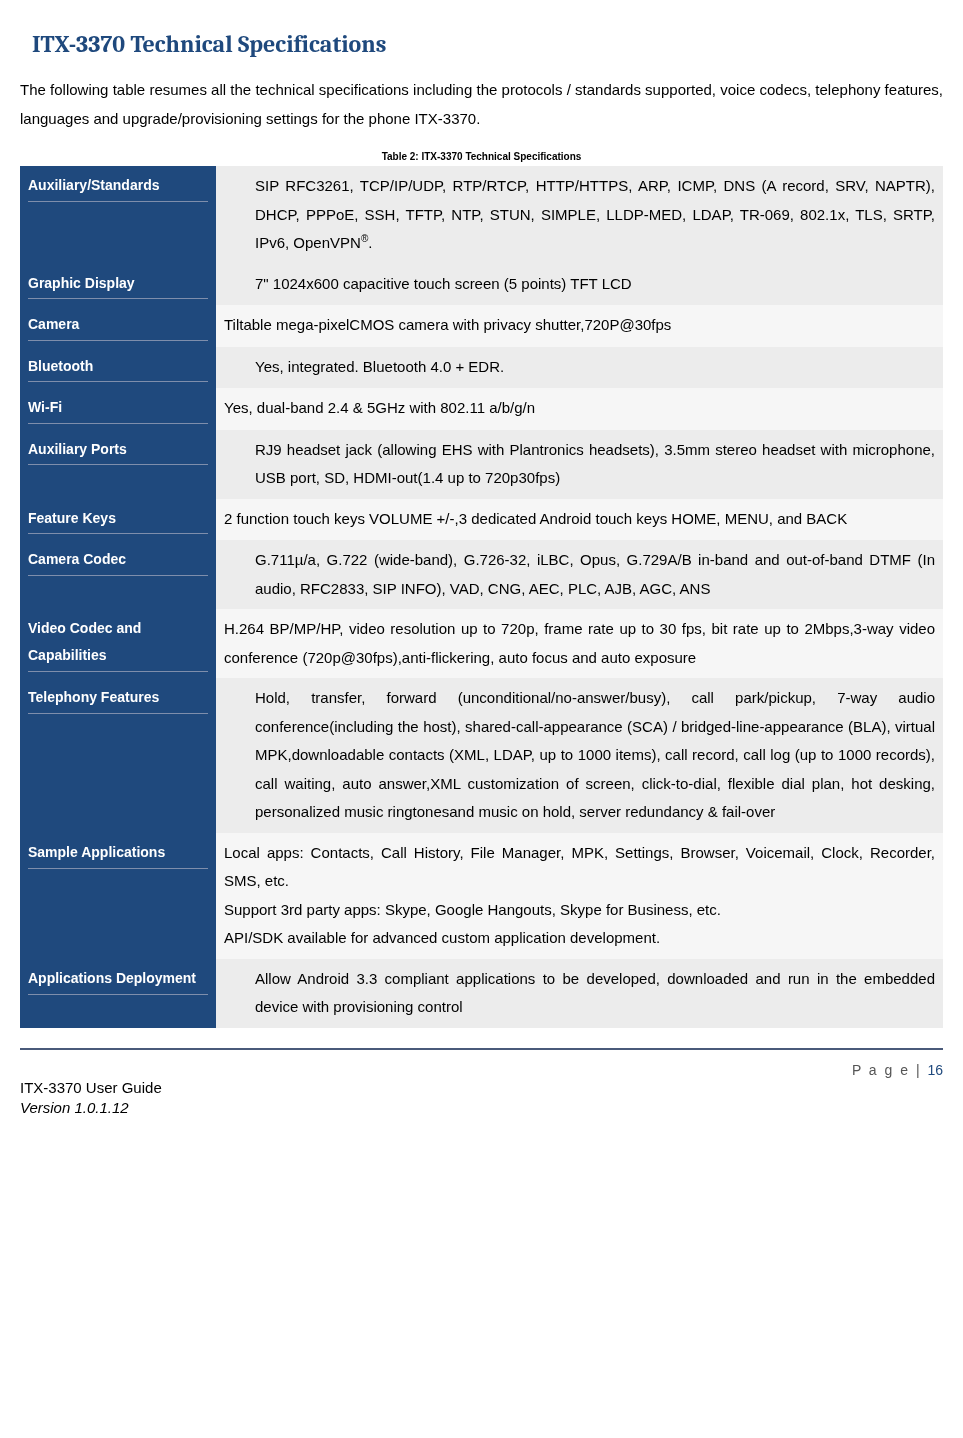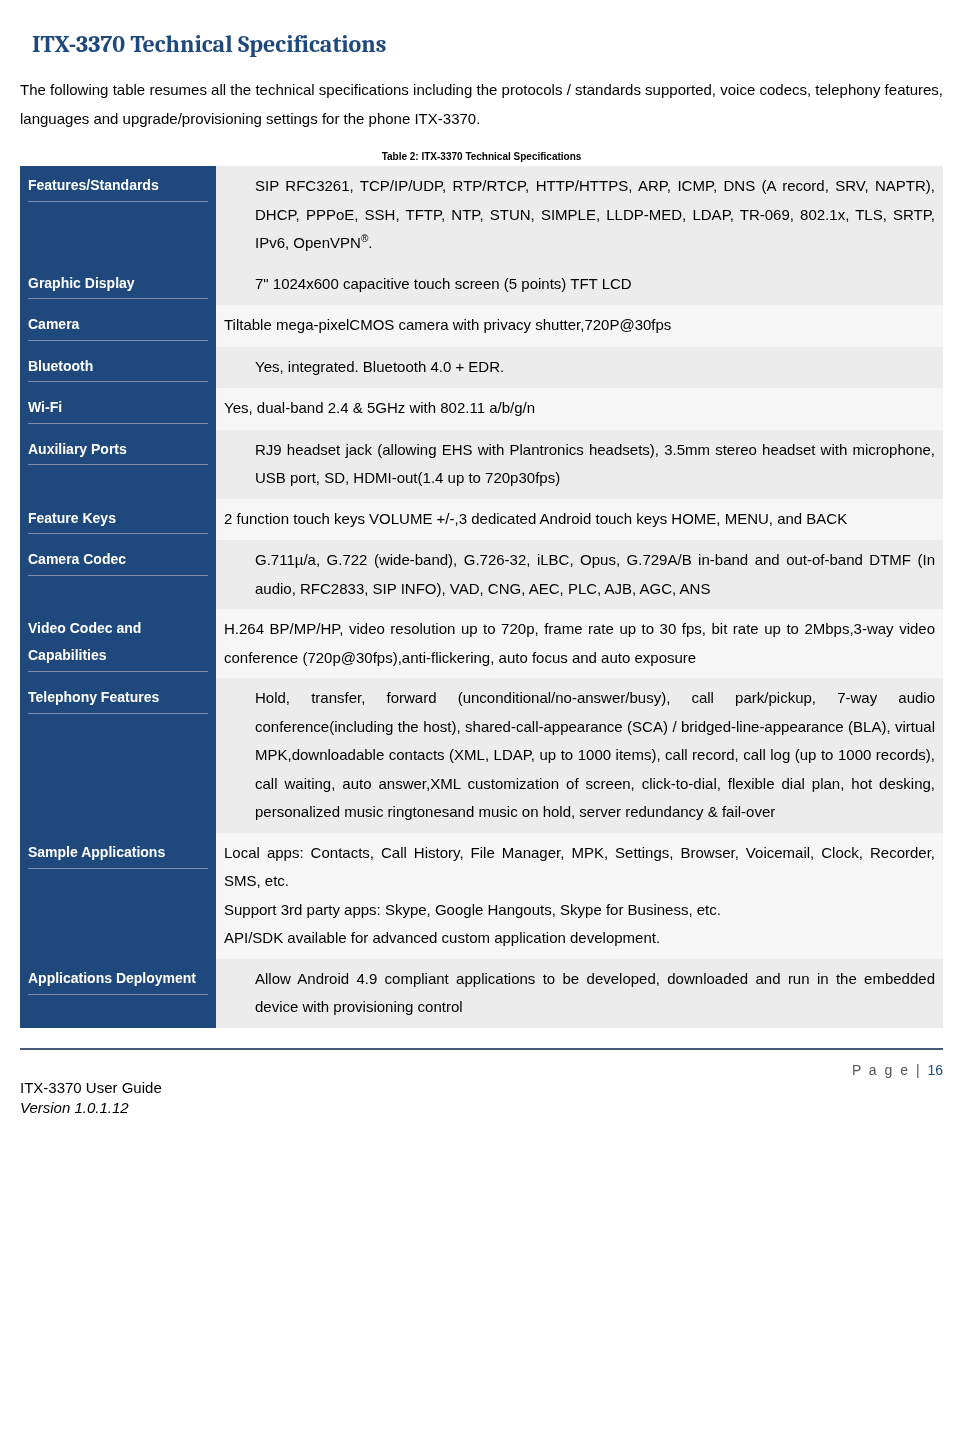--- a/index.html
+++ b/index.html
@@ -85,21 +85,21 @@
 
 <h1 class="section-title">ITX-3370 Technical Specifications</h1>
 
 <p class="intro">The following table resumes all the technical specifications including the protocols / standards supported, voice codecs, telephony features, languages and upgrade/provisioning settings for the phone ITX-3370.</p>
 
 <div class="table-caption">Table 2: ITX-3370 Technical Specifications</div>
 
 <table class="spec">
   <tbody id="spec-body">
       <tr class="odd">
-        <td class="label"><span class="underline">Features/Standards</span></td>
+        <td class="label"><span class="underline">Auxiliary/Standards</span></td>
         <td class="value">SIP RFC3261, TCP/IP/UDP, RTP/RTCP, HTTP/HTTPS, ARP, ICMP, DNS (A record, SRV, NAPTR), DHCP, PPPoE, SSH, TFTP, NTP, STUN, SIMPLE, LLDP-MED, LDAP, TR-069, 802.1x, TLS, SRTP, IPv6, OpenVPN<sup>®</sup>.</td>
       </tr>
       <tr class="odd">
         <td class="label"><span class="underline">Graphic Display</span></td>
         <td class="value">7" 1024x600 capacitive touch screen (5 points) TFT LCD</td>
       </tr>
       <tr class="even">
         <td class="label"><span class="underline">Camera</span></td>
         <td class="value">Tiltable mega-pixelCMOS camera with privacy shutter,720P@30fps</td>
       </tr>
@@ -130,21 +130,21 @@
       <tr class="odd">
         <td class="label"><span class="underline">Telephony Features</span></td>
         <td class="value">Hold, transfer, forward (unconditional/no-answer/busy), call park/pickup,  7-way audio conference(including the host), shared-call-appearance (SCA) / bridged-line-appearance (BLA),  virtual MPK,downloadable contacts (XML, LDAP, up to 1000 items), call record, call log (up to 1000 records), call waiting, auto answer,XML customization of screen, click-to-dial, flexible dial plan, hot desking, personalized music ringtonesand music on hold, server redundancy &amp; fail-over</td>
       </tr>
       <tr class="even">
         <td class="label"><span class="underline">Sample Applications</span></td>
         <td class="value">Local apps: Contacts, Call History, File Manager, MPK, Settings, Browser, Voicemail, Clock, Recorder, SMS, etc.<br>Support 3rd party apps: Skype, Google Hangouts, Skype for Business, etc.<br>API/SDK available for advanced custom application development.</td>
       </tr>
       <tr class="odd">
         <td class="label"><span class="underline">Applications Deployment</span></td>
-        <td class="value">Allow Android 4.9 compliant applications to be developed, downloaded and run in the embedded device with provisioning control</td>
+        <td class="value">Allow Android 3.3 compliant applications to be developed, downloaded and run in the embedded device with provisioning control</td>
       </tr>
     </tbody>
 </table>
 
 <hr class="footer-rule">
 <div class="footer-right">
   <span>P a g e | </span><span class="num">16</span>
 </div>
 <div class="footer-center">
   <span>ITX-3370 User Guide</span><br>

